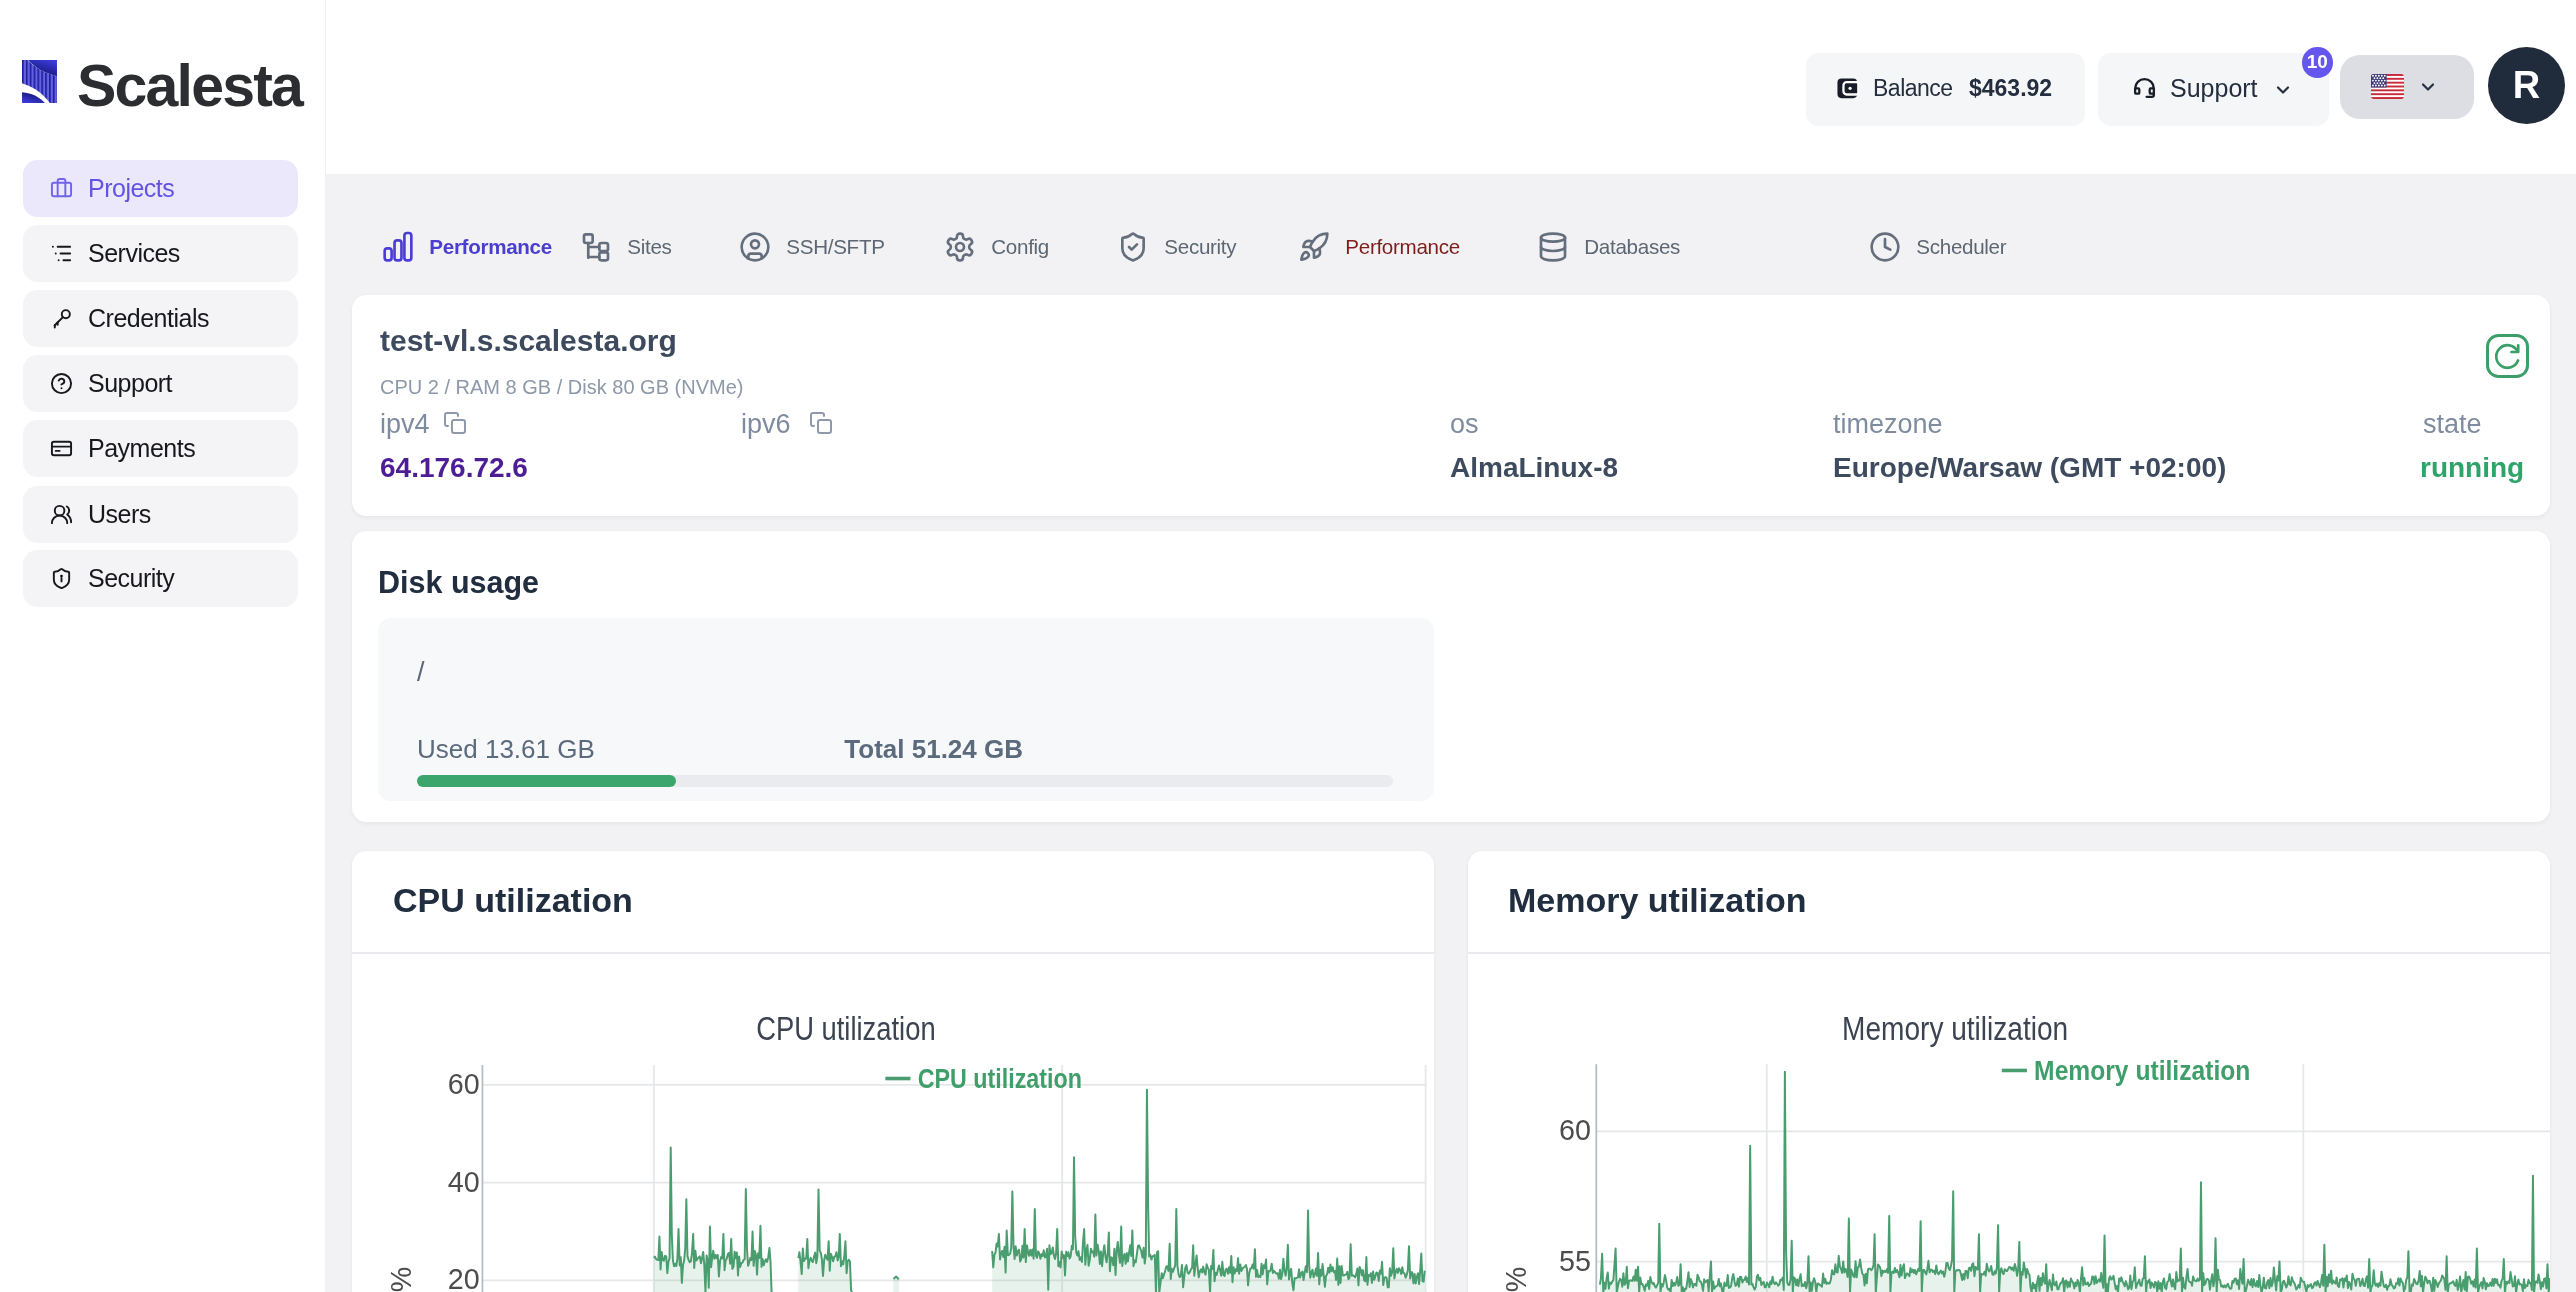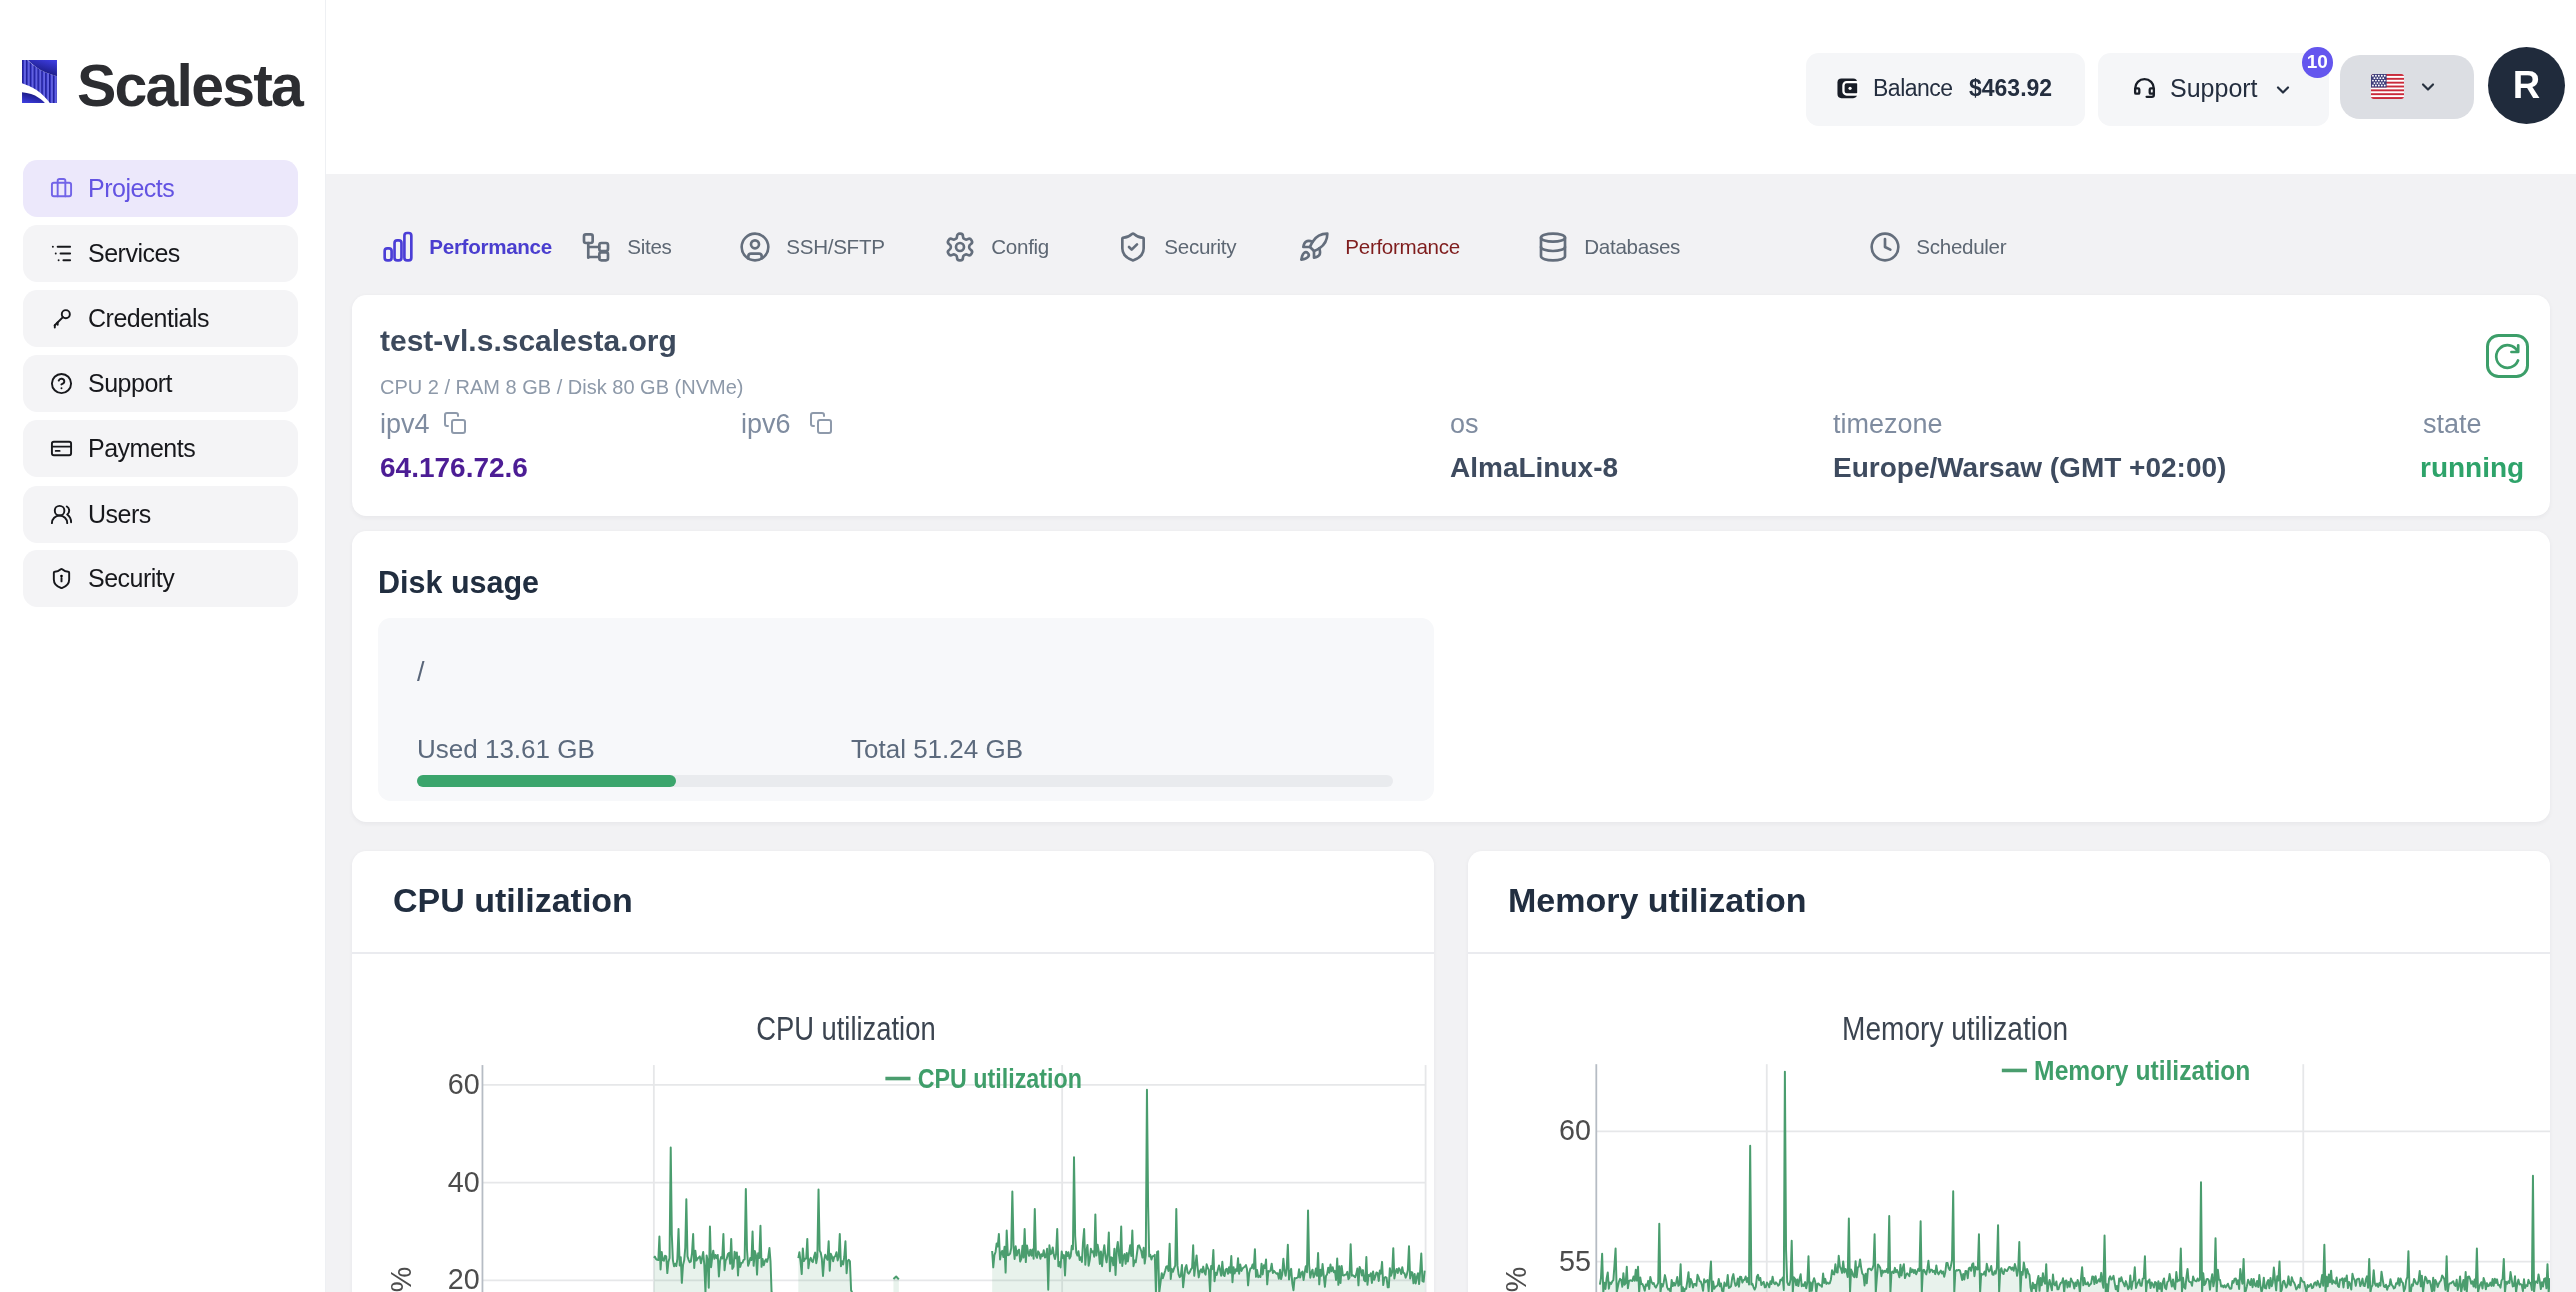--- a/index.html
+++ b/index.html
@@ -293,21 +293,21 @@
 <div style="position:absolute;left:1450px;top:452px;font-size:28px;color:#3e4b5f;font-weight:700;line-height:1.15;white-space:nowrap;">AlmaLinux-8</div>
 <div style="position:absolute;left:1833px;top:409px;font-size:27px;color:#7f8ca0;font-weight:400;line-height:1.15;white-space:nowrap;">timezone</div>
 <div style="position:absolute;left:1833px;top:452px;font-size:28px;color:#3e4b5f;font-weight:700;line-height:1.15;white-space:nowrap;">Europe/Warsaw (GMT +02:00)</div>
 <div style="position:absolute;left:2423px;top:409px;font-size:27px;color:#7f8ca0;font-weight:400;line-height:1.15;white-space:nowrap;">state</div>
 <div style="position:absolute;left:2420px;top:452px;font-size:28px;color:#2ea36a;font-weight:700;line-height:1.15;white-space:nowrap;">running</div>
 <div class="card" style="left:352px;top:531px;width:2198px;height:291px"></div>
 <div style="position:absolute;left:378px;top:565px;font-size:30.5px;color:#212e40;font-weight:700;line-height:1.15;white-space:nowrap;">Disk usage</div>
 <div style="position:absolute;left:378px;top:618px;width:1056px;height:183px;background:#f7f8fa;border-radius:12.6px"></div>
 <div style="position:absolute;left:417px;top:657px;font-size:27px;color:#5a6679;font-weight:400;line-height:1.15;white-space:nowrap;">/</div>
 <div style="position:absolute;left:417px;top:735px;font-size:26px;color:#5c6a7d;font-weight:400;line-height:1.15;white-space:nowrap;">Used 13.61 GB</div>
-<div style="position:absolute;right:1183px;top:735px;font-size:26px;color:#5c6a7d;font-weight:400;line-height:1.15;white-space:nowrap;">Total 51.24 GB</div>
+<div style="position:absolute;right:1183px;top:735px;font-size:26px;color:#5c6a7d;font-weight:700;line-height:1.15;white-space:nowrap;">Total 51.24 GB</div>
 <div style="position:absolute;left:417px;top:775px;width:976px;height:11.7px;border-radius:6.3px;background:#e9ebee"></div>
 <div style="position:absolute;left:417px;top:775px;width:259px;height:11.7px;border-radius:6.3px;background:#3ba56c"></div>
 <div class="card" style="left:352px;top:851px;width:1082px;height:503px;overflow:hidden">
       <div style="position:absolute;left:41px;top:30px;font-size:34px;color:#212e40;font-weight:700;line-height:1.15;white-space:nowrap;">CPU utilization</div>
       <div style="position:absolute;left:0;top:101px;width:1082px;height:1.8px;background:#eaebef"></div>
       <svg width="1082" height="341" viewBox="0 0 1205 380" style="position:absolute;left:0;top:101px">
 <line x1="145" y1="148" x2="1196" y2="148" stroke="#e6e7e9" stroke-width="2"></line>
 <line x1="145" y1="257" x2="1196" y2="257" stroke="#e6e7e9" stroke-width="2"></line>
 <line x1="145" y1="366" x2="1196" y2="366" stroke="#e6e7e9" stroke-width="2"></line>
 <line x1="336" y1="126" x2="336" y2="380" stroke="#e6e7e9" stroke-width="2"></line>

